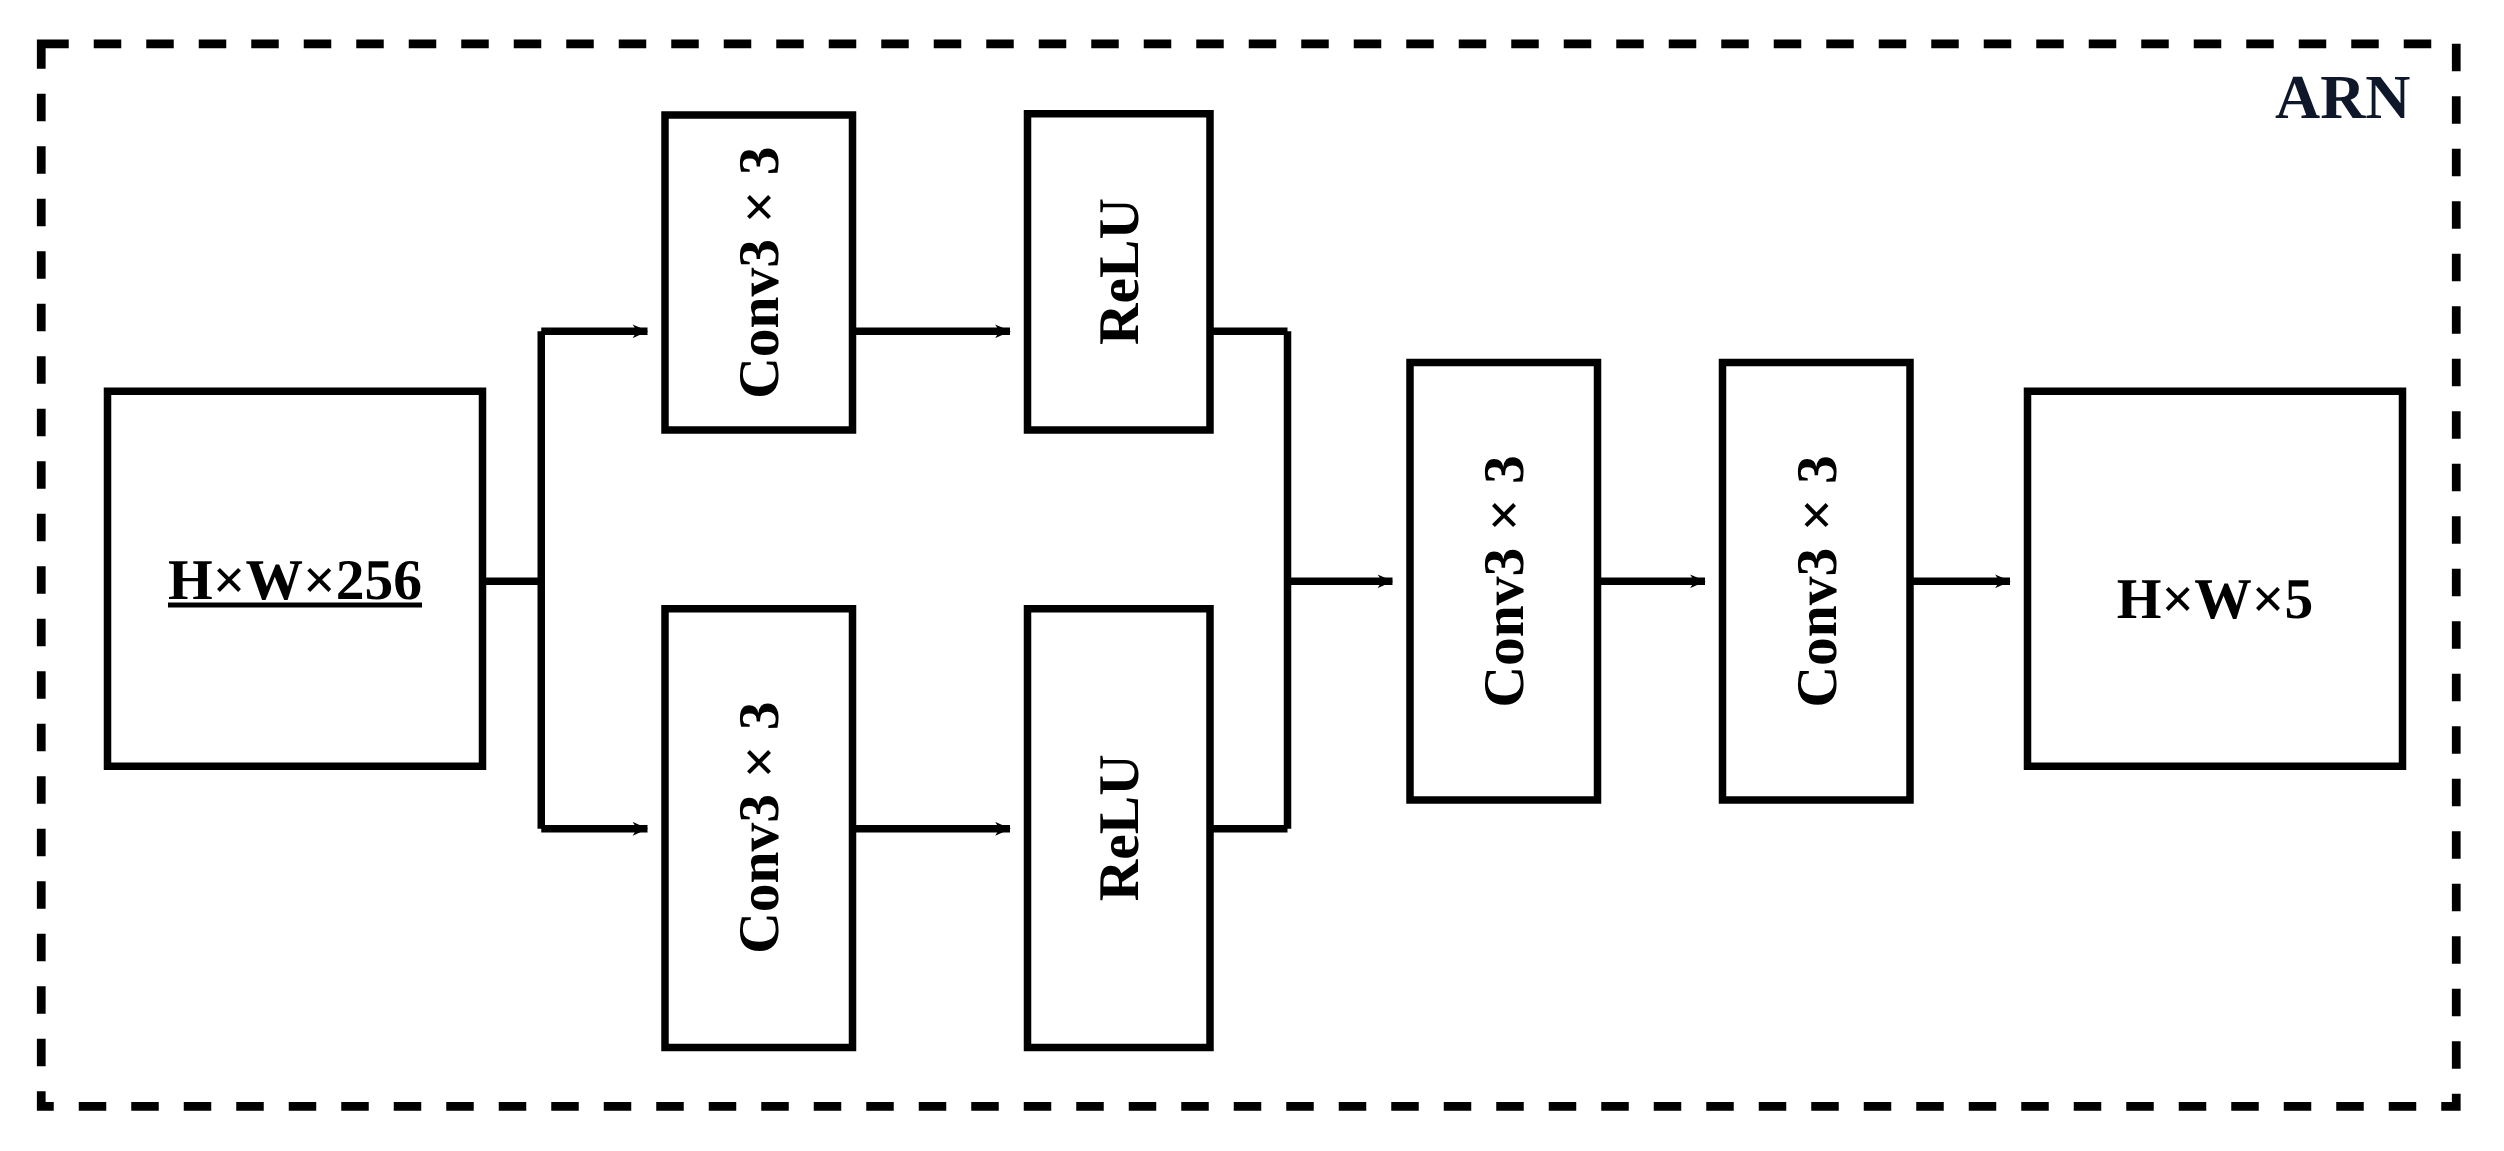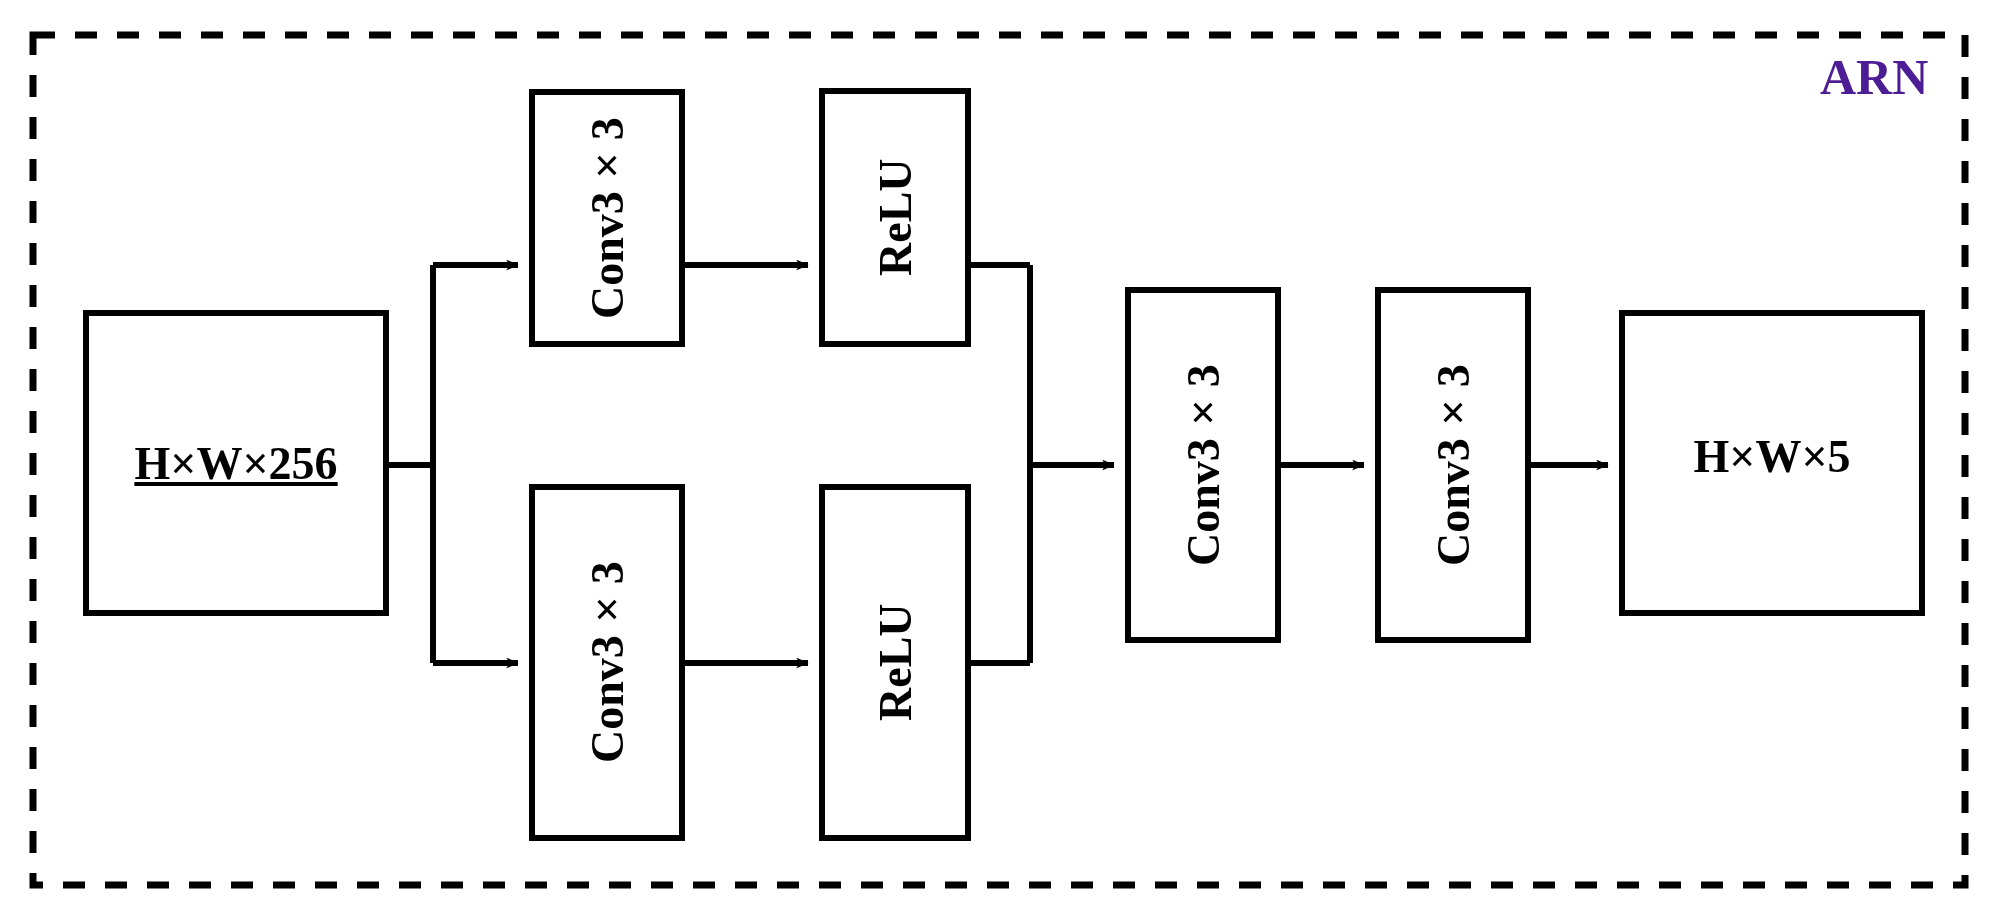--- a/index.html
+++ b/index.html
@@ -34,21 +34,21 @@
     pointer-events: none;
     user-select: none;
   }
   .rot-cw {
     writing-mode: vertical-rl;
     text-orientation: mixed;
     transform: rotate(180deg);
   }
   .module-title {
     position: absolute;
-    color: #4c1d95;
+    color: #0f172a;
     font-weight: bold;
     font-family: "Liberation Serif", "DejaVu Serif", serif;
   }
 </style>
 </head>
 <body>
 
 <div id="canvas">
 
   <svg id="arn-svg" viewBox="0 0 2003 921">
@@ -109,15 +109,15 @@
   <div class="node-label rot-cw" style="left:822px; top:91px; width:146px; height:253px; font-size:46px;">ReLU</div>
 
   <div class="node-label rot-cw" style="left:532px; top:487px; width:150px; height:351px; font-size:46px;">Conv3×3</div>
 
   <div class="node-label rot-cw" style="left:822px; top:487px; width:146px; height:351px; font-size:46px;">ReLU</div>
 
   <div class="node-label rot-cw" style="left:1128px; top:290px; width:150px; height:350px; font-size:46px;">Conv3×3</div>
 
   <div class="node-label rot-cw" style="left:1378px; top:290px; width:150px; height:350px; font-size:46px;">Conv3×3</div>
 
-  <div class="node-label" style="left:1622px; top:306px; width:300px; height:300px; font-size:46px;">H×W×5</div>
+  <div class="node-label" style="left:1622px; top:328px; width:300px; height:300px; font-size:46px;">H×W×5</div>
 
 </div>
 
 </body></html>

